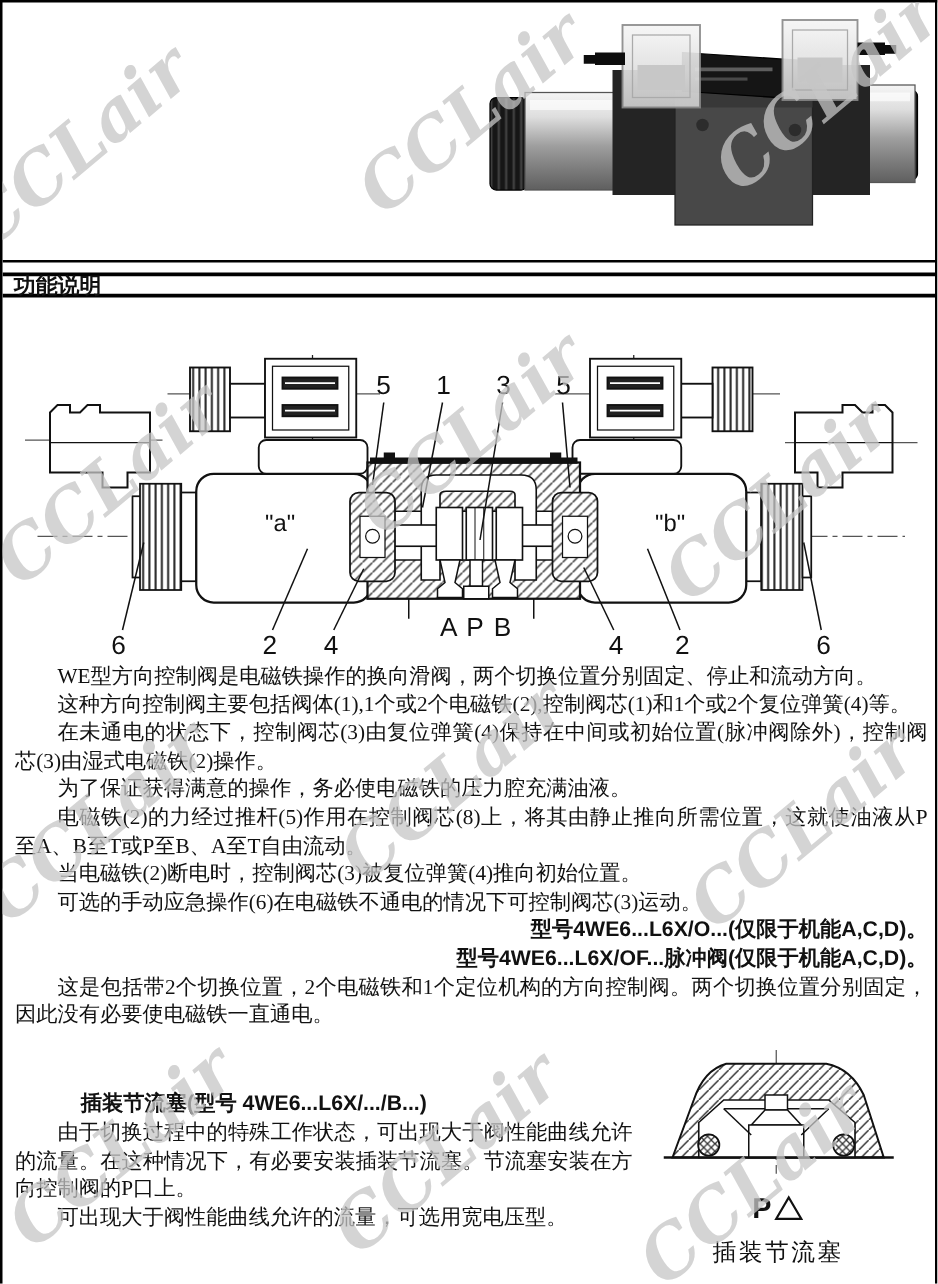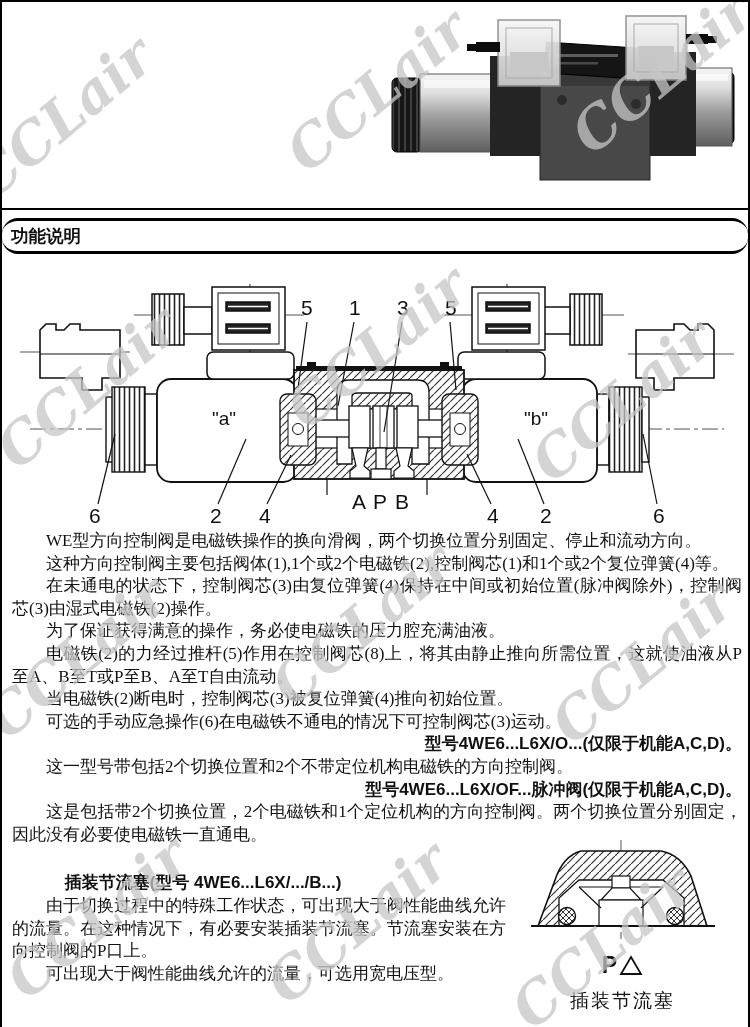--- a/index.html
+++ b/index.html
@@ -23,23 +23,23 @@
   .wm:nth-child(11){left:355px;top:920px}
   .wm:nth-child(12){left:600px;top:945px}
   
   .features{position:absolute;left:38px;top:16px;margin:0;padding:0;list-style:none;
             font-size:19px;line-height:23.5px;z-index:2;}
   .features li{margin:0;white-space:nowrap;}
   .features li.cont{padding-left:2.1em;}
   .photo{position:absolute;left:388px;top:12px;z-index:1;}
   
   .rule{position:absolute;left:0;right:0;top:206px;border-top:2px solid #000;}
-  .band{position:absolute;left:0;right:0;top:216px;height:36px;box-sizing:border-box;
+  .band{position:absolute;left:0;right:0;top:216px;height:20px;box-sizing:border-box;
         border-top:3px solid #000;border-bottom:3px solid #000;display:flex;align-items:center;
-        padding-left:9px;z-index:2;border-radius:16px;}
+        padding-left:9px;z-index:2;}
   .band span{font-family:"Liberation Sans","DejaVu Sans",sans-serif;font-weight:bold;font-size:17.5px;}
   
   .diagram{position:absolute;left:0;top:280px;z-index:2;}
   .dtext{font-family:"Liberation Sans","DejaVu Sans",sans-serif;font-size:21px;fill:#111;}
   .dsmall{font-family:"Liberation Sans","DejaVu Sans",sans-serif;font-size:19px;fill:#111;}
   
   .bodytext{position:absolute;left:10px;top:528px;width:730px;z-index:2;}
   .bodytext p{margin:0;font-size:17px;line-height:22.6px;text-indent:2em;text-align:justify;}
   p.model{font-family:"Liberation Sans","DejaVu Sans",sans-serif;font-weight:bold;text-align:right;}
   
@@ -269,21 +269,20 @@
 
   <div class="bodytext">
     <p>WE型方向控制阀是电磁铁操作的换向滑阀，两个切换位置分别固定、停止和流动方向。</p>
     <p>这种方向控制阀主要包括阀体(1),1个或2个电磁铁(2),控制阀芯(1)和1个或2个复位弹簧(4)等。</p>
     <p>在未通电的状态下，控制阀芯(3)由复位弹簧(4)保持在中间或初始位置(脉冲阀除外)，控制阀芯(3)由湿式电磁铁(2)操作。</p>
     <p>为了保证获得满意的操作，务必使电磁铁的压力腔充满油液。</p>
     <p>电磁铁(2)的力经过推杆(5)作用在控制阀芯(8)上，将其由静止推向所需位置，这就使油液从P至A、B至T或P至B、A至T自由流动。</p>
     <p>当电磁铁(2)断电时，控制阀芯(3)被复位弹簧(4)推向初始位置。</p>
     <p>可选的手动应急操作(6)在电磁铁不通电的情况下可控制阀芯(3)运动。</p>
     <p class="model">型号4WE6...L6X/O...(仅限于机能A,C,D)。</p>
-    <p>这一型号带包括2个切换位置和2个不带定位机构电磁铁的方向控制阀。</p>
     <p class="model">型号4WE6...L6X/OF...脉冲阀(仅限于机能A,C,D)。</p>
     <p>这是包括带2个切换位置，2个电磁铁和1个定位机构的方向控制阀。两个切换位置分别固定，因此没有必要使电磁铁一直通电。</p>
   </div>
 
   <div class="bottomtext">
     <p class="head">插装节流塞(型号 4WE6...L6X/.../B...)</p>
     <p>由于切换过程中的特殊工作状态，可出现大于阀性能曲线允许的流量。在这种情况下，有必要安装插装节流塞。节流塞安装在方向控制阀的P口上。</p>
     <p>可出现大于阀性能曲线允许的流量，可选用宽电压型。</p>
   </div>
 

